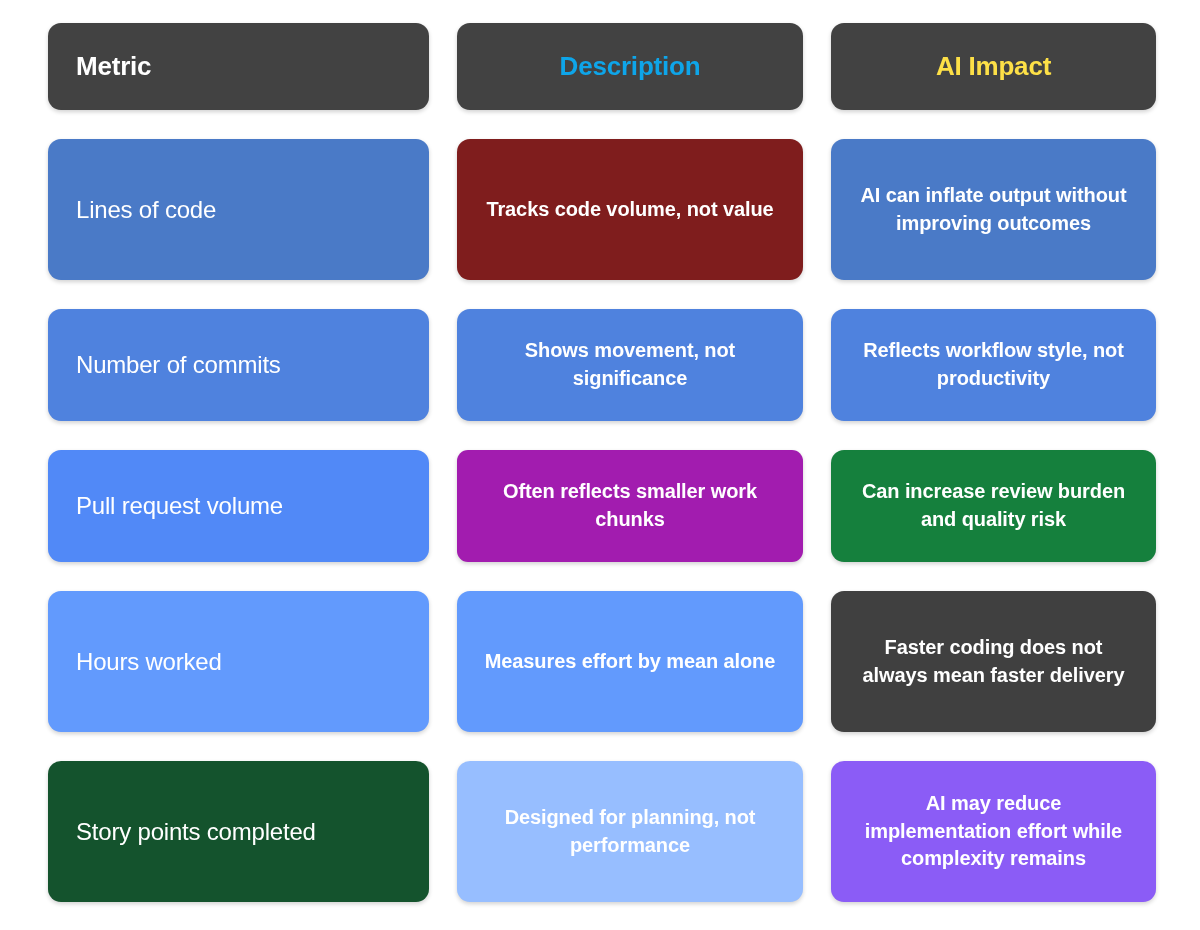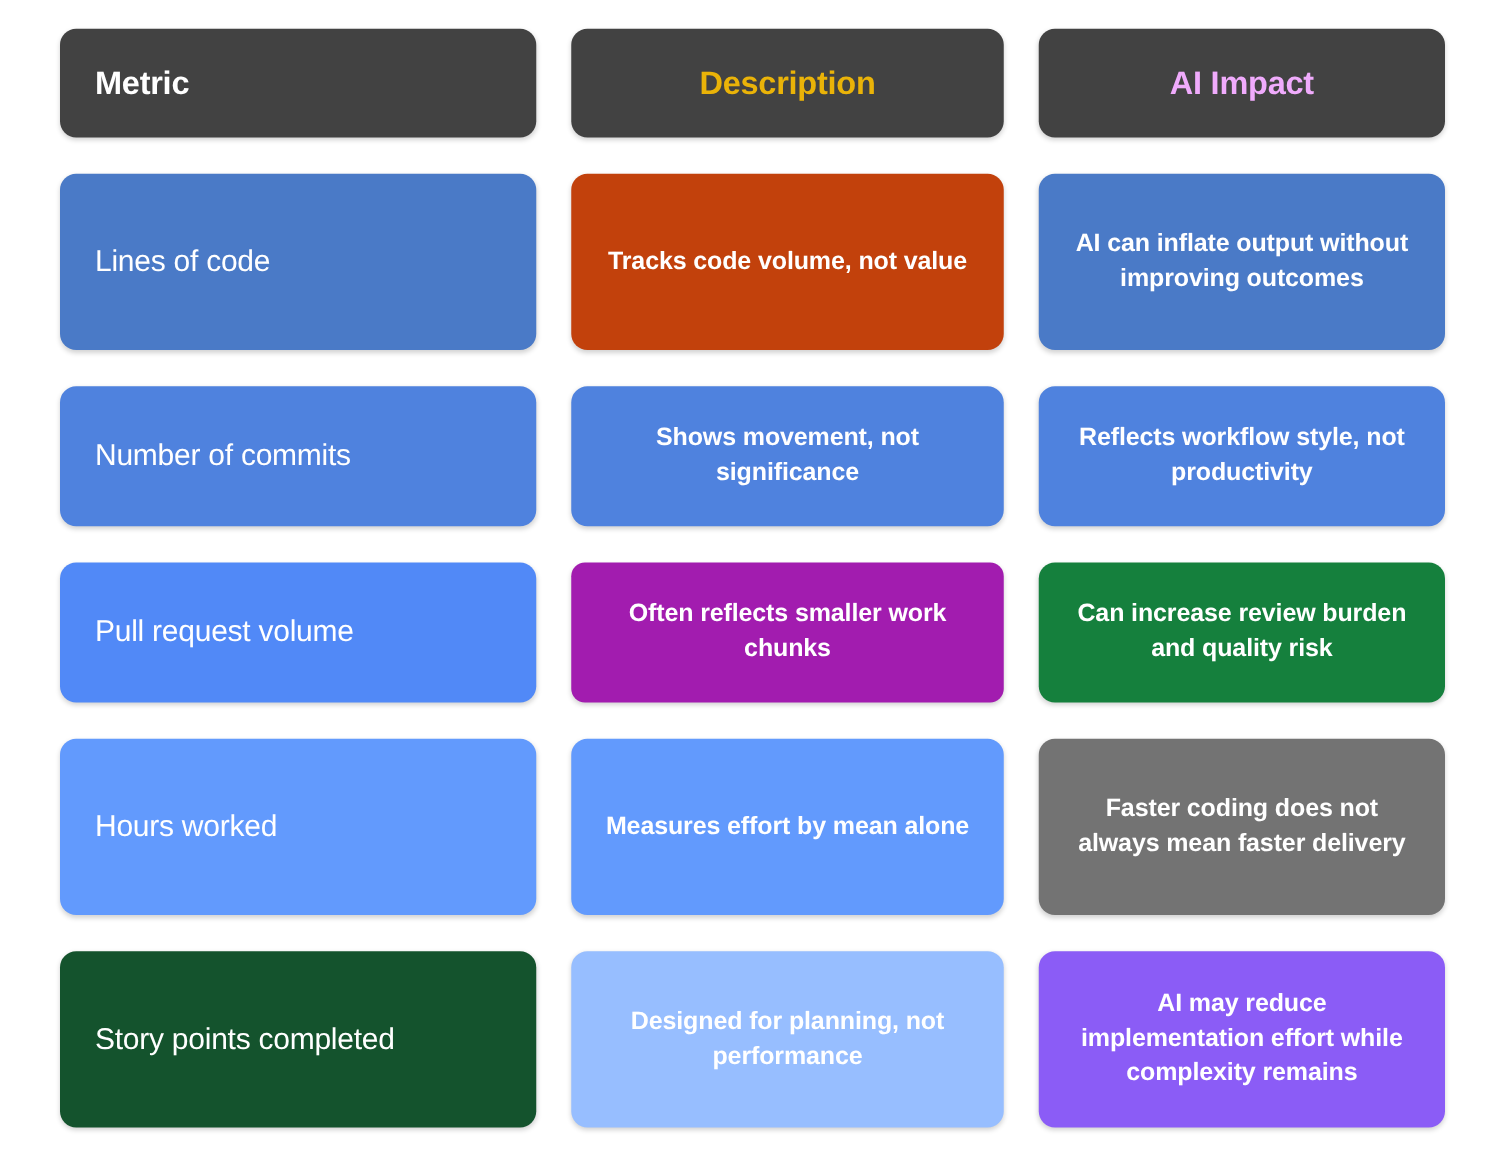--- a/index.html
+++ b/index.html
@@ -96,33 +96,33 @@
 </style>
 </head>
 <body>
 
 <div class="table-wrap">
 
   <div class="grid-row row-header">
     <div class="cell cell-metric" style="background: rgb(66, 66, 66); color: rgb(255, 255, 255);">
       <span class="header-text">Metric</span>
     </div>
-    <div class="cell cell-desc" style="background: rgb(66, 66, 66); color: #eab308;">
+    <div class="cell cell-desc" style="background: rgb(66, 66, 66); color: #0ea5e9;">
       <span class="header-text">Description</span>
     </div>
-    <div class="cell cell-impact" style="background: rgb(66, 66, 66); color: #f0abfc;">
+    <div class="cell cell-impact" style="background: rgb(66, 66, 66); color: #fde047;">
       <span class="header-text">AI Impact</span>
     </div>
   </div>
 
   <div class="grid-row row-h1">
     <div class="cell cell-metric" style="background: rgb(74, 122, 199);">
       <span class="metric-text">Lines of code</span>
     </div>
-    <div class="cell cell-desc" style="background: #c2410c;">
+    <div class="cell cell-desc" style="background: #7f1d1d;">
       <span class="body-text">Tracks code volume, not value</span>
     </div>
     <div class="cell cell-impact" style="background: rgb(74, 122, 199); justify-content: flex-end;">
       <span class="body-text">AI can inflate output without improving outcomes</span>
     </div>
   </div>
 
   <div class="grid-row row-h2">
     <div class="cell cell-metric" style="background: rgb(79, 130, 222);">
       <span class="metric-text">Number of commits</span>
@@ -147,21 +147,21 @@
     </div>
   </div>
 
   <div class="grid-row row-h4">
     <div class="cell cell-metric" style="background: rgb(98, 154, 253);">
       <span class="metric-text">Hours worked</span>
     </div>
     <div class="cell cell-desc" style="background: rgb(98, 154, 253);">
       <span class="body-text">Measures effort by mean alone</span>
     </div>
-    <div class="cell cell-impact" style="background: #737373;">
+    <div class="cell cell-impact" style="background: #404040;">
       <span class="body-text">Faster coding does not always mean faster delivery</span>
     </div>
   </div>
 
   <div class="grid-row row-h5">
     <div class="cell cell-metric" style="background: #14532d;">
       <span class="metric-text">Story points completed</span>
     </div>
     <div class="cell cell-desc" style="background: rgb(151, 190, 255);">
       <span class="body-text">Designed for planning, not performance</span>

